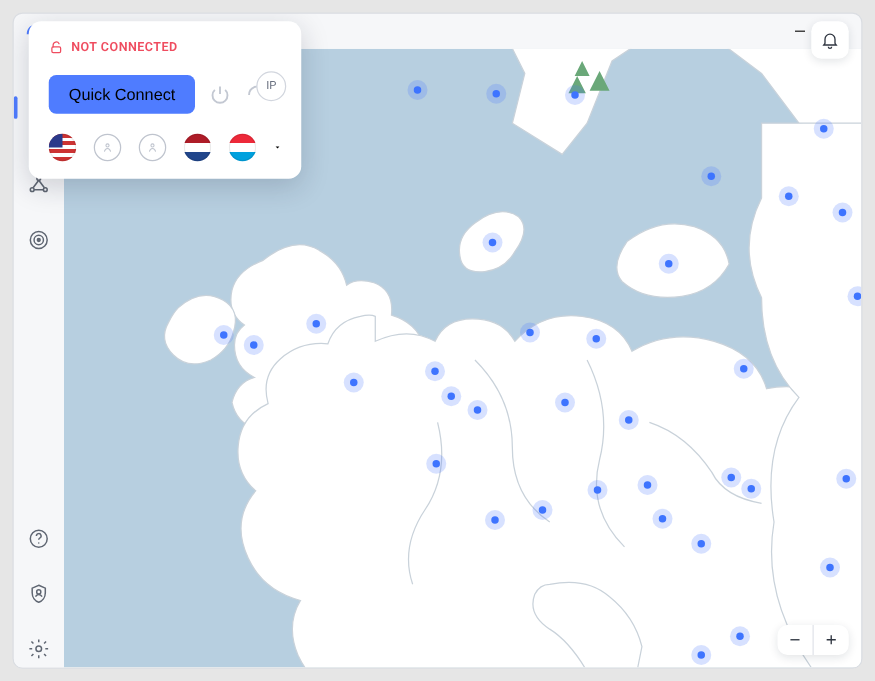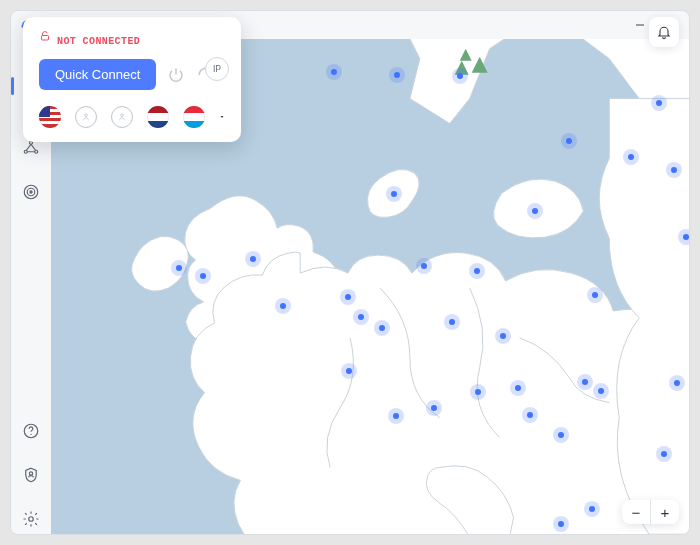--- a/index.html
+++ b/index.html
@@ -78,36 +78,36 @@
     position:absolute;
     top:6px; left:12px;
     width:218px;
     background:#ffffff;
     border-radius:10px;
     box-shadow:0 6px 22px rgba(20,30,50,0.18);
     padding:12px 16px 14px 16px;
     z-index:40;
     box-sizing:border-box;
   }
-  .status-row { display:flex; align-items:flex-end; gap:6px;font-family:Liberation Mono, monospace; }
+  .status-row { display:flex; align-items:center; gap:6px; }
   .status-row .lock-icon { color:#ef4c5f; }
   .status-row .status-text { font-size:10px; letter-spacing:0.04em; font-weight:600; color:#ef4c5f; }
   .card-title { font-size:17px; font-weight:700; color:#20242c; margin-top:2px; }
   .ip-btn {
     position:absolute; right:12px; top:40px;
     width:22px; height:22px; border-radius:50%;
     border:1.5px solid #d2d6de; color:#6a7180;
     font-size:9px; display:flex; align-items:center; justify-content:center;
     cursor:pointer; background:#fff;
   }
   .actions { display:flex; align-items:center; gap:10px; margin-top:12px; }
   .qc-btn {
     flex:0 0 auto;
     padding:8px 16px;
-    background:#4f7cff; color:#ffffff;
+    background:#4f7cff; color:#000000;
     border:none; border-radius:6px;
     font-size:13px; font-weight:500;
     cursor:pointer;
   }
   .ghost { color:#c3c8d2; display:flex; align-items:center; justify-content:center; width:20px; height:20px; }
   .presets { display:flex; align-items:center; gap:14px; margin-top:16px; }
   .preset { width:22px; height:22px; display:flex; align-items:center; justify-content:center; cursor:pointer; }
   .flag { width:22px; height:22px; border-radius:50%; overflow:hidden; box-shadow:inset 0 0 0 1px rgba(0,0,0,0.08); }
   .flag-us { background:linear-gradient(#c33 0 14%, #fff 14% 28%, #c33 28% 42%, #fff 42% 56%, #c33 56% 70%, #fff 70% 84%, #c33 84% 100%); position:relative; }
   .flag-us::after { content:""; position:absolute; left:0; top:0; width:11px; height:11px; background:#2b3a8b; }

